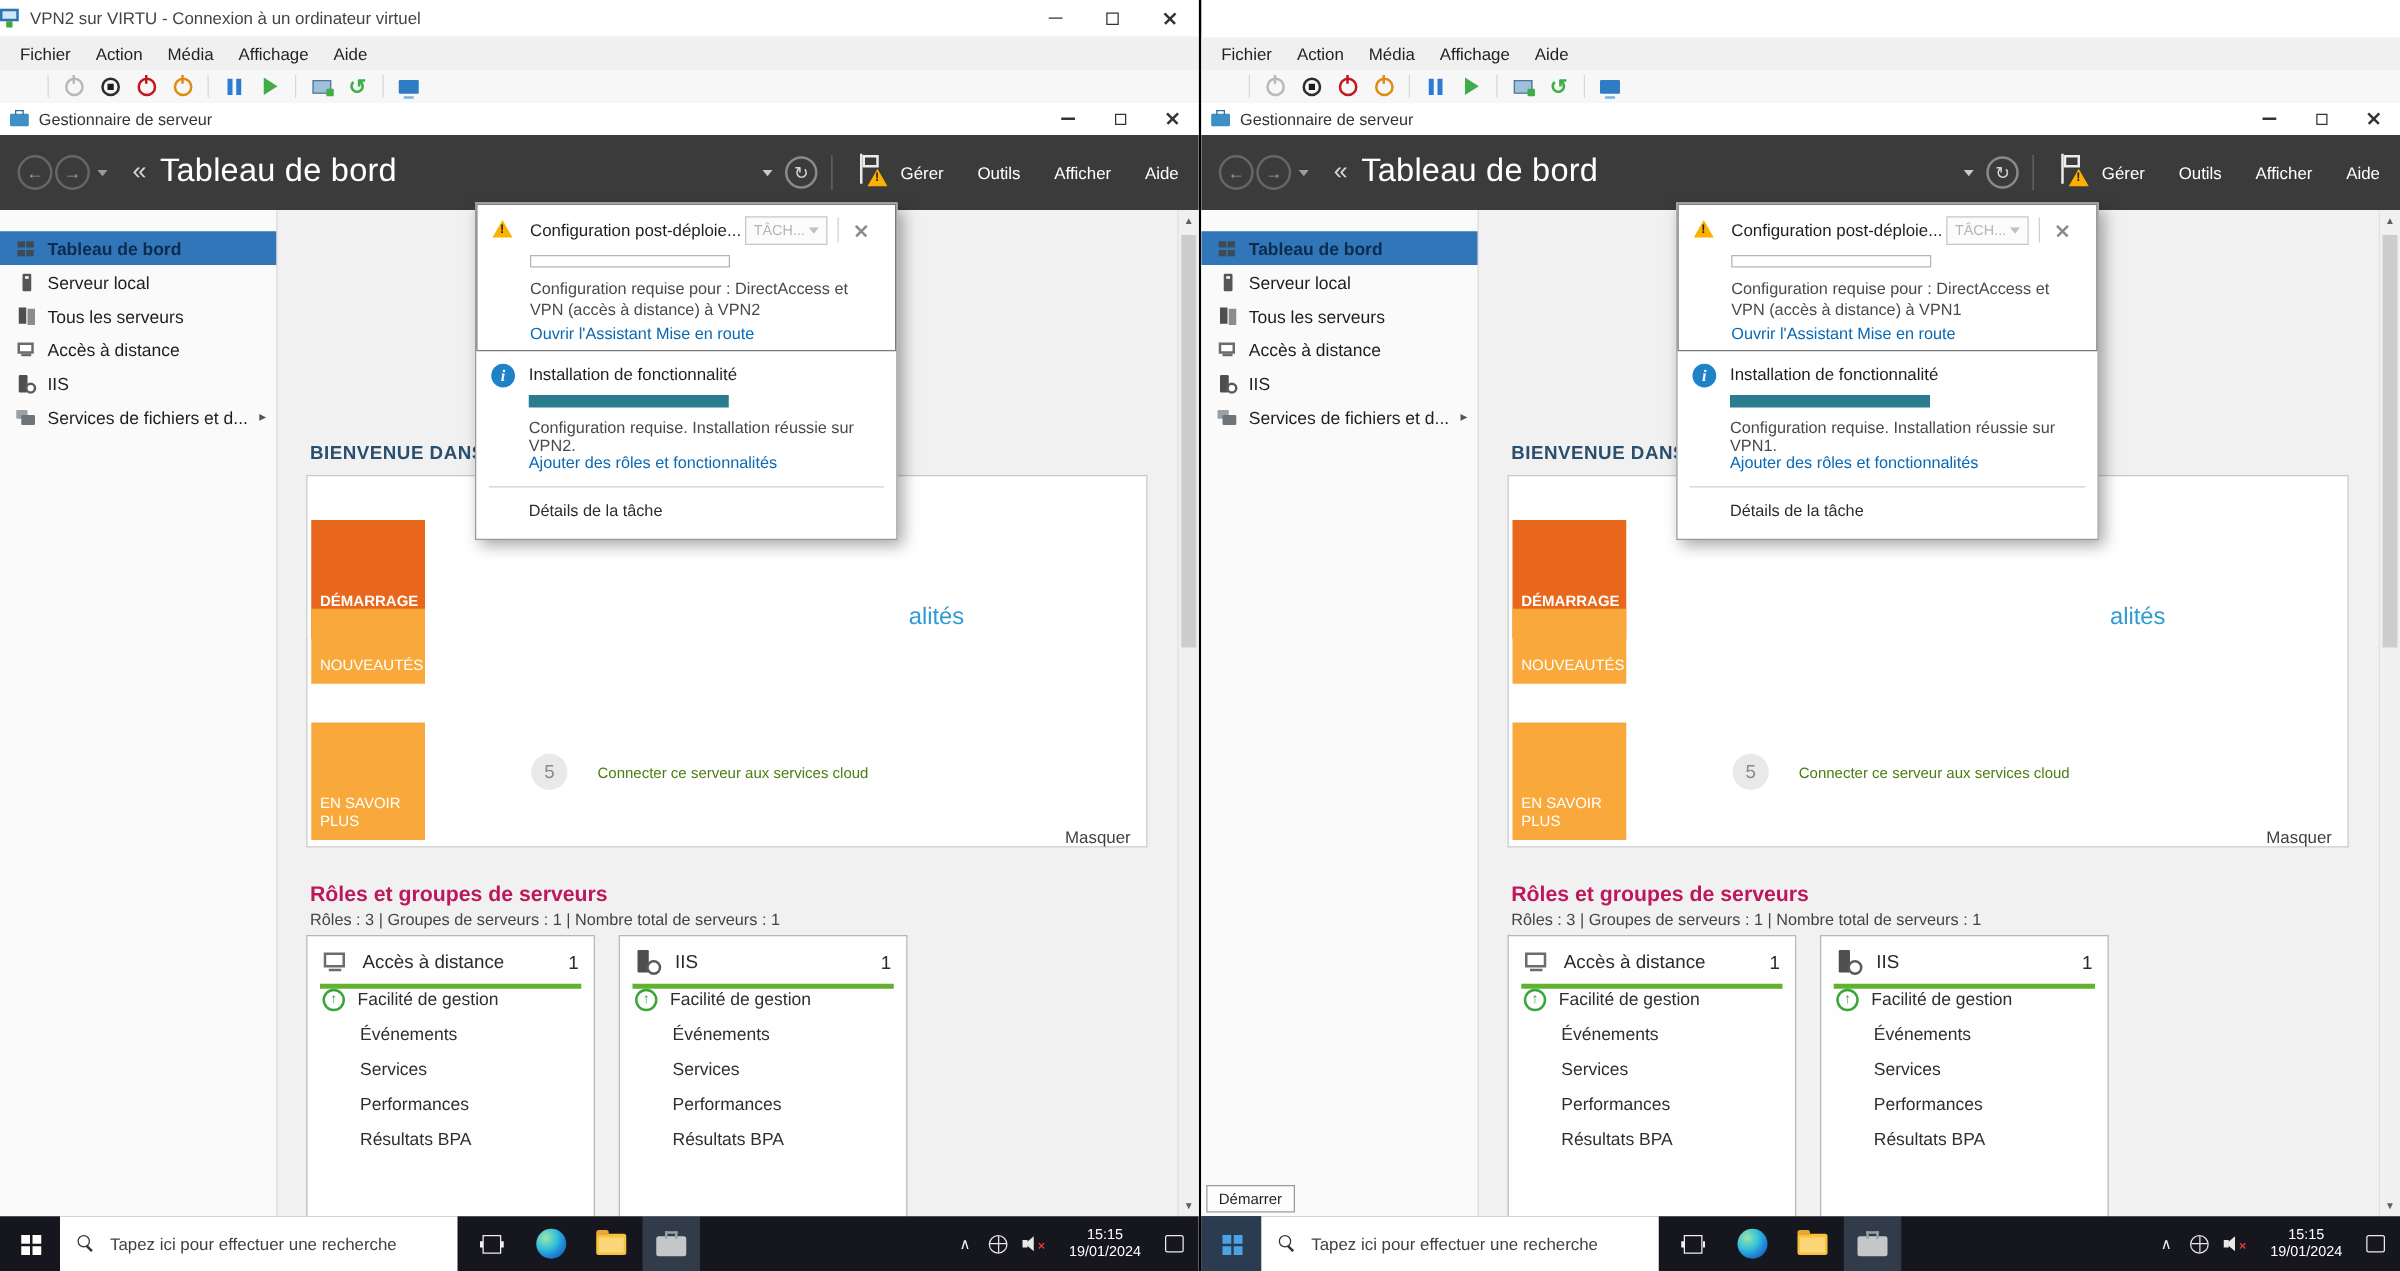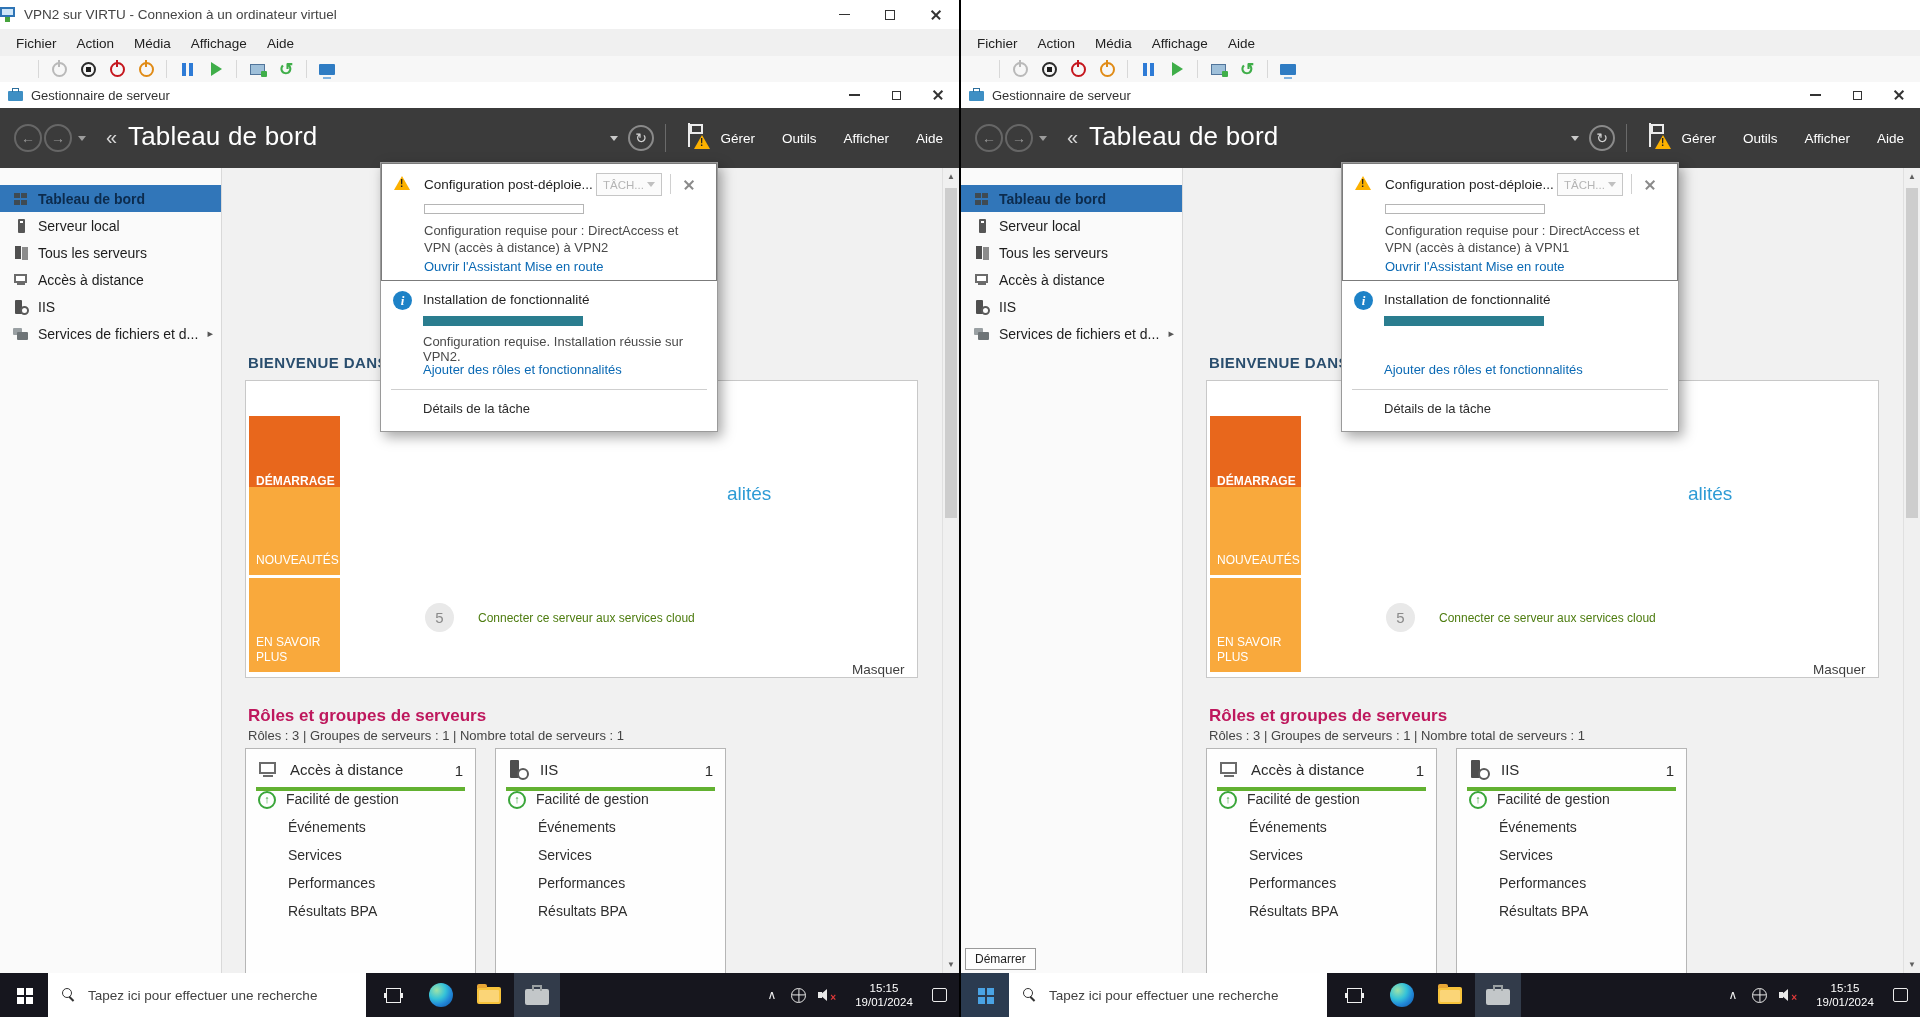--- a/index.html
+++ b/index.html
@@ -92,21 +92,21 @@
   .sic-iis::before{content:"";position:absolute;left:2px;top:1px;width:7px;height:14px;background:#4f4f4f;border-radius:1px;}
   .sic-iis::after{content:"";position:absolute;right:0;bottom:0;width:9px;height:9px;border:2px solid #5a5a5a;border-radius:50%;background:#fff;box-sizing:border-box;}
   .sic-files::before{content:"";position:absolute;left:0;top:2px;width:9px;height:7px;background:#9aa0a3;border-radius:1px;}
   .sic-files::after{content:"";position:absolute;left:4px;top:6px;width:11px;height:8px;background:#6e7477;border-radius:1px;}
 
   
   .wel-heading{position:absolute;left:248px;top:186px;font-size:15px;font-weight:bold;color:#2a4e6e;letter-spacing:.4px;white-space:nowrap;}
   .wel-panel{position:absolute;left:245px;top:212px;width:673px;height:298px;background:#fff;border:1px solid #c8c8c8;box-sizing:border-box;}
   .tile{position:absolute;left:3px;width:91px;color:#fff;font-size:12px;display:flex;align-items:flex-end;padding:7px;box-sizing:border-box;line-height:1.25;}
   .tile1{top:3px;height:95px;background:#e8671c;font-weight:bold;margin-top:32px;}
-  .tile2{top:106px;height:88px;background:#f9a93c;}
+  .tile2{top:106px;height:60px;background:#f9a93c;}
   .tile3{top:197px;height:94px;background:#f9a93c;}
   .link-frag{position:absolute;left:481px;top:102px;font-size:19px;color:#2e9bd5;}
   .step5{position:absolute;left:179px;top:222px;display:flex;align-items:center;gap:24px;}
   .step-num{width:29px;height:29px;border-radius:50%;background:#e9e9e9;color:#8a8a8a;font-size:15px;display:flex;align-items:center;justify-content:center;}
   .step-link{font-size:12px;color:#4d7c0f;}
   .hide-link{position:absolute;left:606px;top:281px;font-size:13.5px;color:#3f3f3f;}
 
   .roles-heading{position:absolute;left:248px;top:538px;font-size:17px;font-weight:bold;color:#be185d;}
   .roles-summary{position:absolute;left:248px;top:560px;font-size:13px;color:#444;}
 
@@ -689,20 +689,21 @@
           </span>
         <span class="np-vsep"></span>
         <span class="np-x"></span>
         <span class="np-bar1"></span>
         <span class="np-desc1">Configuration requise pour : DirectAccess et VPN (accès à distance) à VPN1</span>
         <span class="np-link1">Ouvrir l'Assistant Mise en route</span>
       </div>
       <span class="np-info"></span>
       <span class="np-title2">Installation de fonctionnalité</span>
       <span class="np-bar2"></span>
+      <span class="np-desc2">Configuration requise. Installation réussie sur VPN1.</span>
       <span class="np-link2">Ajouter des rôles et fonctionnalités</span>
       <span class="np-div"></span>
       <span class="np-details">Détails de la tâche</span>
     </div>
 
     <div class="taskbar">
       <span class="start-btn active">
           <span class="winlogo"></span>
         </span>
       <span class="search-box">

